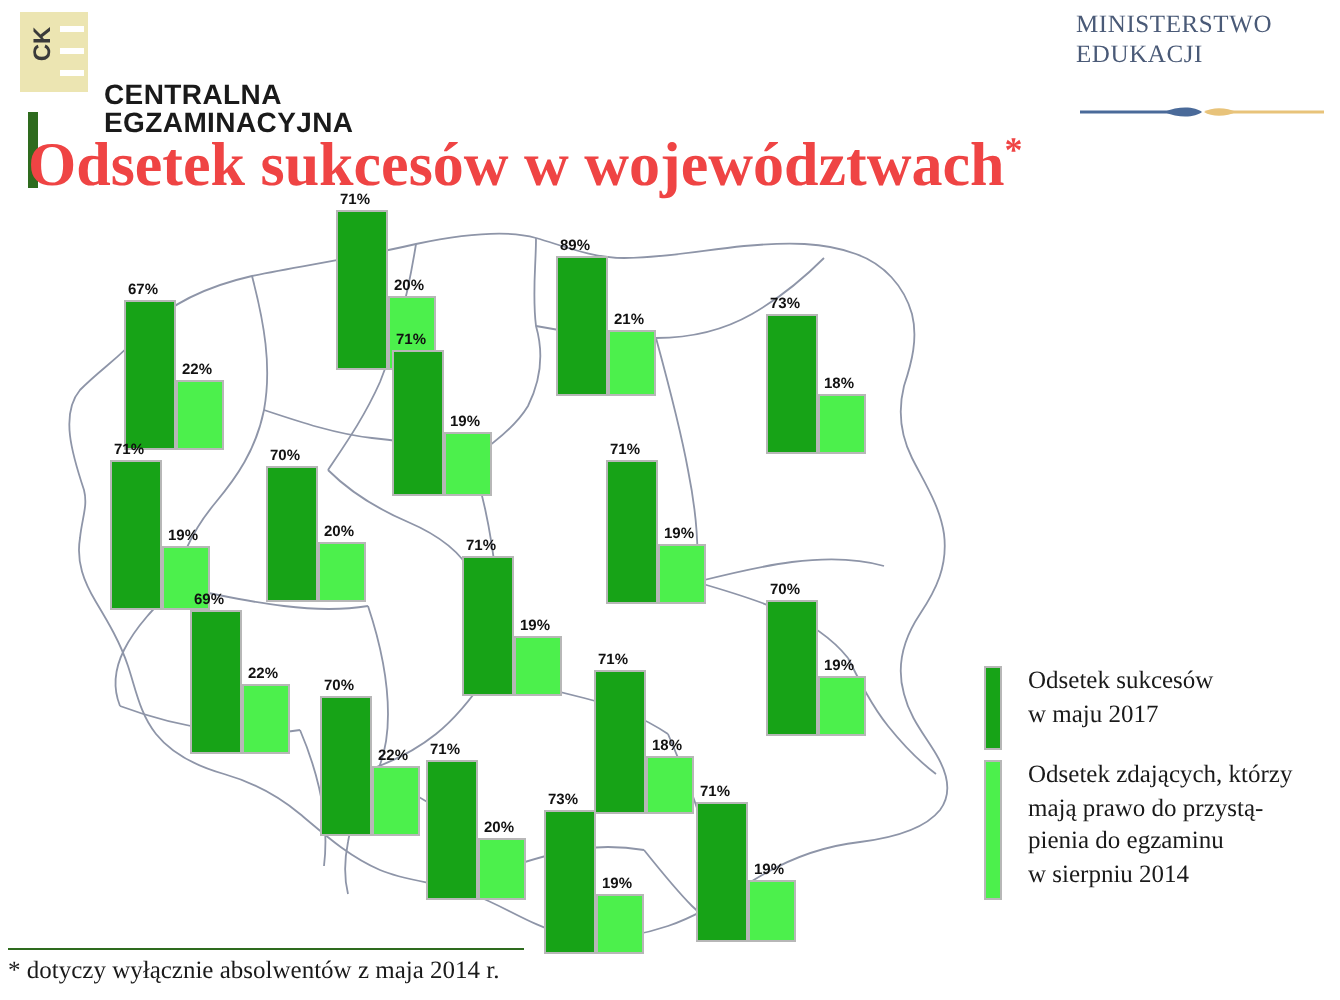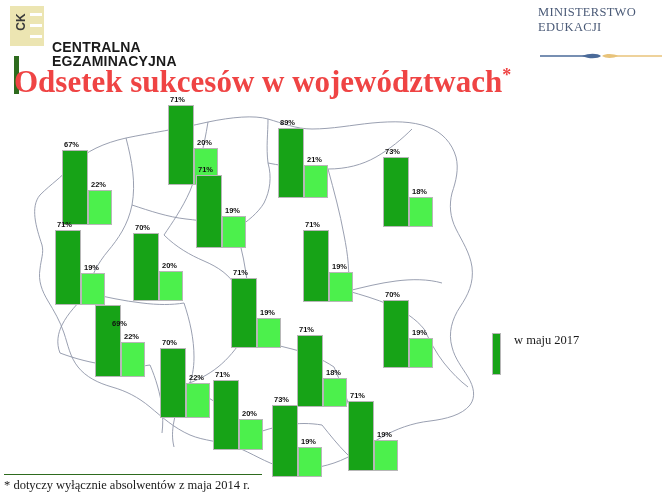--- a/index.html
+++ b/index.html
@@ -193,21 +193,21 @@
       </div>
       <div class="bg" style="left: 303px; top: 135px; width: 50px; height: 72px;">
         <div class="bar dark" style="height: 72px; background: rgb(23, 163, 23);"></div>
         <div class="bar light" style="height: 30px; left: 26px; background: rgb(76, 240, 76);"></div>
         <div class="lbl" style="left: 2px; top: -10px;">71%</div>
         <div class="lbl" style="left: 29px; top: 32px;">19%</div>
       </div>
       <div class="bg" style="left: 95px; top: 210px; width: 50px; height: 72px;">
         <div class="bar dark" style="height: 72px; background: rgb(23, 163, 23);"></div>
         <div class="bar light" style="height: 35px; left: 26px; background: rgb(76, 240, 76);"></div>
-        <div class="lbl" style="left: 17px; top: -10px; margin-top: 24px;">69%</div>
+        <div class="lbl" style="left: 2px; top: -10px;">69%</div>
         <div class="lbl" style="left: 29px; top: 27px;">22%</div>
       </div>
       <div class="bg" style="left: 231px; top: 183px; width: 50px; height: 70px;">
         <div class="bar dark" style="height: 70px; background: rgb(23, 163, 23);"></div>
         <div class="bar light" style="height: 30px; left: 26px; background: rgb(76, 240, 76);"></div>
         <div class="lbl" style="left: 2px; top: -10px;">71%</div>
         <div class="lbl" style="left: 29px; top: 30px;">19%</div>
       </div>
       <div class="bg" style="left: 383px; top: 205px; width: 50px; height: 68px;">
         <div class="bar dark" style="height: 68px; background: rgb(23, 163, 23);"></div>
@@ -245,19 +245,29 @@
         <div class="lbl" style="left: 2px; top: -10px;">71%</div>
         <div class="lbl" style="left: 29px; top: 29px;">19%</div>
       </div>
     </div>
 </div>
 
 <div class="legend">
   <div class="leg-row">
     <div class="leg-swatch dark"></div>
     <div class="leg-txt">
+      <div>Odsetek sukcesów</div>
       <div>w maju 2017</div>
+    </div>
+  </div>
+  <div class="leg-row">
+    <div class="leg-swatch light"></div>
+    <div class="leg-txt">
+      <div>Odsetek zdających, którzy</div>
+      <div>mają prawo do przystą-</div>
+      <div>pienia do egzaminu</div>
+      <div>w sierpniu 2014</div>
     </div>
   </div>
 </div>
 
 <div class="foot-rule"></div>
 <div class="foot-txt">* dotyczy wyłącznie absolwentów z maja 2014 r.</div>
 
 </body></html>

